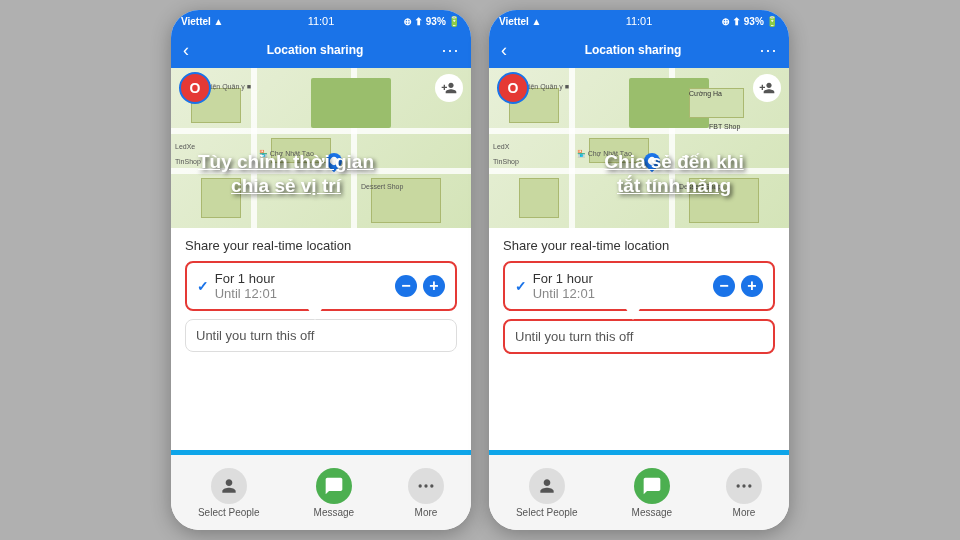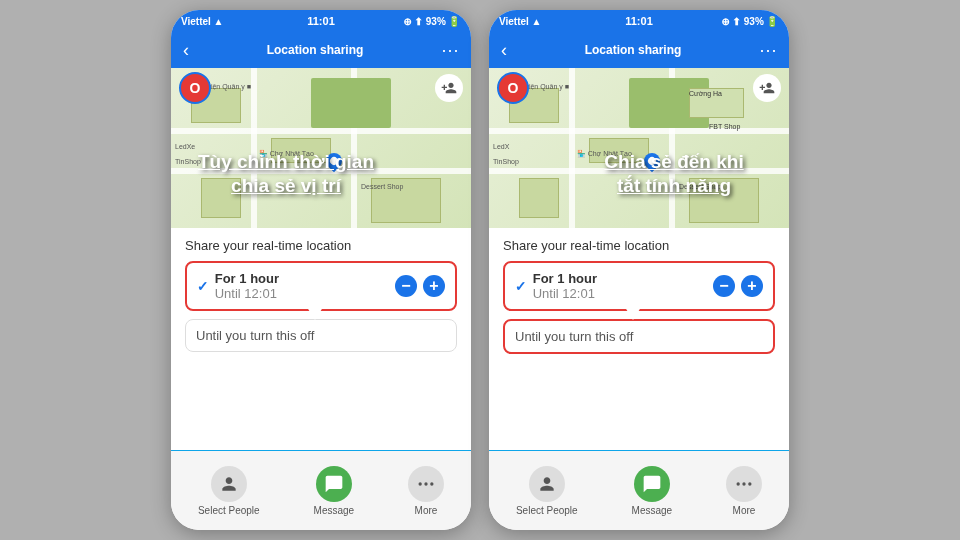--- a/index.html
+++ b/index.html
@@ -45,21 +45,21 @@
       flex-shrink: 0;
     }
     .status-text {
       color: white;
       font-size: 10px;
       font-weight: 600;
     }
     .status-bar-center {
       color: white;
       font-size: 11px;
-      font-weight: 700;
+      font-weight: 400;
       position: absolute;
       left: 50%;
       transform: translateX(-50%);
     }
     
     .top-nav {
       height: 36px;
       background: #1a73e8;
       display: flex;
       align-items: center;
@@ -203,21 +203,21 @@
       font-size: 14px;
       font-weight: 700;
     }
     .option-text {
       display: flex;
       flex-direction: column;
     }
     .option-main {
       font-size: 13px;
       color: #333;
-      font-weight: 700;
+      font-weight: 400;
     }
     .option-sub {
       font-size: 13px;
       color: #888;
     }
     .option-controls {
       display: flex;
       align-items: center;
       gap: 6px;
     }
@@ -234,21 +234,21 @@
     .ctrl-minus { background: #1a73e8; color: white; }
     .ctrl-plus { background: #1a73e8; color: white; }
     .until-text {
       font-size: 13px;
       color: #555;
     }
     
     .bottom-bar {
       height: 80px;
       background: #f5f5f5;
-      border-top: 1px solid #0ea5e9;
+      border-top: 5px solid #0ea5e9;
       display: flex;
       align-items: center;
       justify-content: space-around;
       flex-shrink: 0;
     }
     .bottom-item {
       display: flex;
       flex-direction: column;
       align-items: center;
       gap: 3px;

